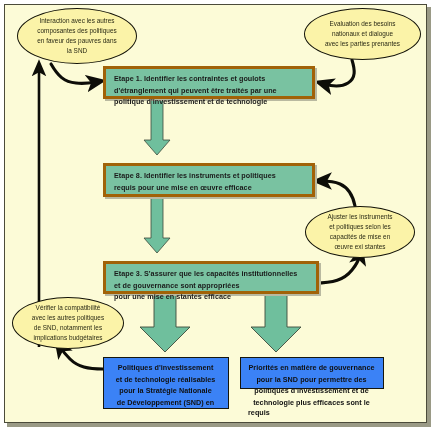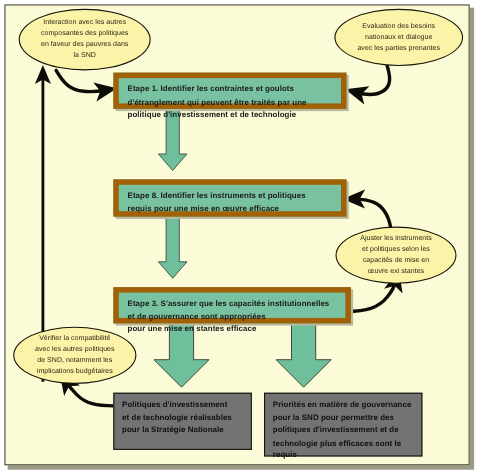--- a/index.html
+++ b/index.html
@@ -23,50 +23,51 @@
     position:absolute;left:7px;top:7px;width:424px;height:420px;
     background:#9a9a86;
     z-index:0;
   }
   .svg-layer{position:absolute;left:0;top:0;width:435px;height:433px;z-index:4;pointer-events:none;}
 
   
   .pbox{
     position:absolute;z-index:6;box-sizing:border-box;
     background:#79c2a1;
-    border:5px solid #a16207;
+    border:3px solid #a16207;
     box-shadow:2px 2px 0 0 #b9b9a0;
     color:#1a1a1a;
     font-size:7.2px;
     font-weight:bold;
     line-height:1.62;
     padding:4px 6px 3px 8px;
     letter-spacing:0.05px;
   }
   .pbox .ln{display:block;white-space:nowrap;}
 
   #step1{left:103px;top:66px;width:212px;height:33px;}
   #step2{left:103px;top:163px;width:212px;height:34px;}
   #step3{left:103px;top:261px;width:216px;height:33px;}
 
   
   .obox{
     position:absolute;z-index:6;box-sizing:border-box;
-    background:#737373;
+    background:#3b82f6;
     border:1.5px solid #16160d;
     color:#101010;
     font-size:7.2px;
     font-weight:bold;
     line-height:1.62;
     padding:4px 8px 3px 7px;
     letter-spacing:0.05px;
+    text-align:center;
   }
   .obox .ln{display:block;white-space:nowrap;}
   #outcome1{left:103px;top:357px;width:126px;height:52px;}
-  #outcome2{left:240px;top:357px;width:144px;height:58px;}
+  #outcome2{left:240px;top:357px;width:144px;height:32px;}
   #outcome2 .overflow{
     position:absolute;left:7px;top:49px;
     background:transparent;color:#101010;
   }
 
   
   .ellipse{
     position:absolute;z-index:6;box-sizing:border-box;
     background:#fbf3a8;
     border:1.4px solid #121208;
@@ -156,20 +157,21 @@
   <div class="pbox" id="step3">
     <span class="ln">Etape 3. S'assurer que les capacités institutionnelles</span>
     <span class="ln">et de gouvernance sont  appropriées</span>
     <span class="ln">pour   une mise en stantes efficace</span>
   </div>
 
   <div class="obox" id="outcome1">
     <span class="ln">Politiques d'investissement</span>
     <span class="ln">et de technologie réalisables</span>
     <span class="ln">pour la Stratégie Nationale</span>
+    <span class="ln">de Développement (SND) en</span>
   </div>
 
   <div class="obox" id="outcome2">
     <span class="ln">Priorités en matière de gouvernance</span>
     <span class="ln">pour la SND pour permettre des</span>
     <span class="ln">politiques d'investissement et de</span>
     <span class="ln">technologie plus efficaces sont le</span>
     <span class="ln overflow">requis</span>
   </div>
 

